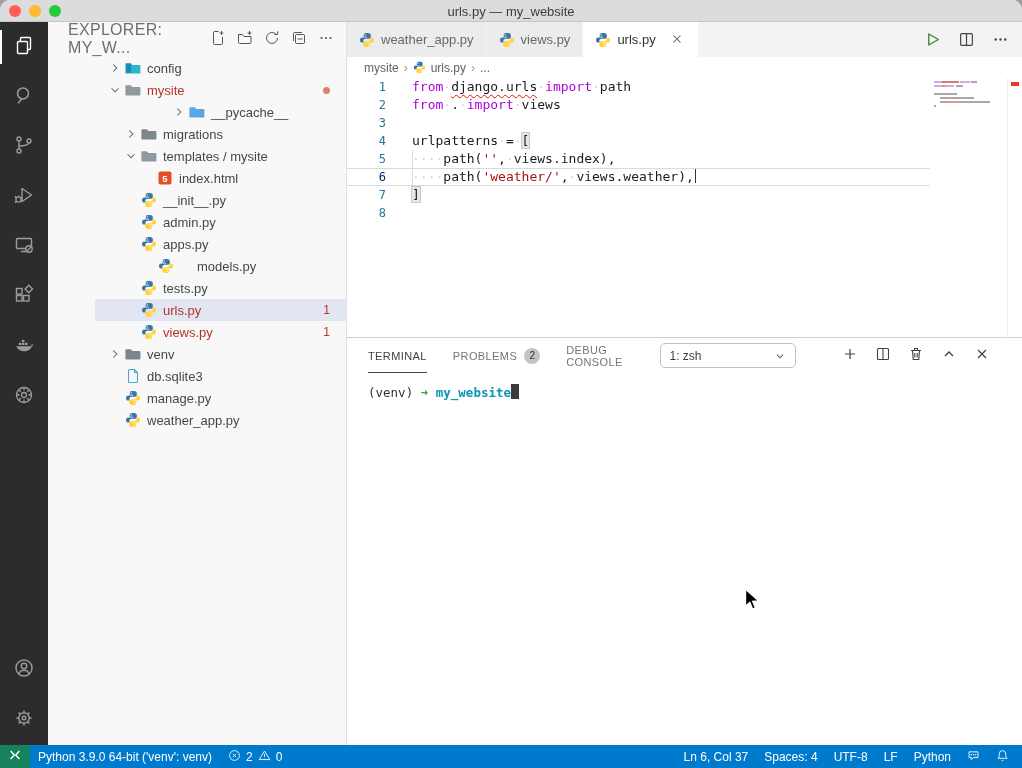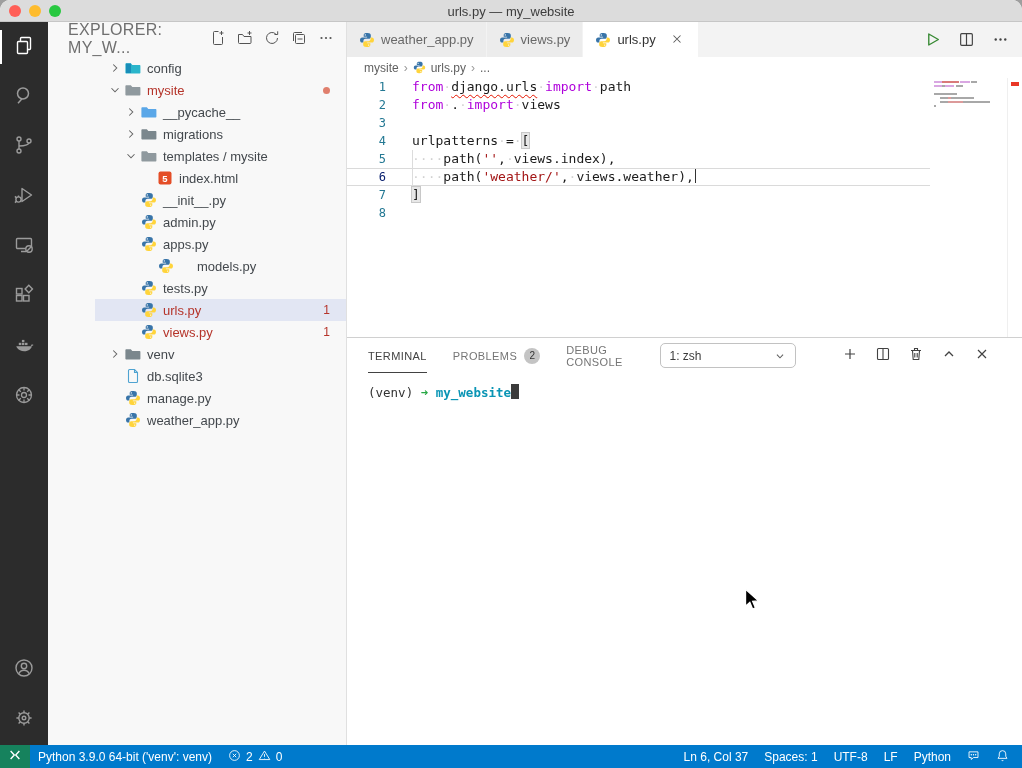--- a/index.html
+++ b/index.html
@@ -262,21 +262,21 @@
               </svg>
             </span>
             <span class="ficon">
               <svg viewBox="0 0 16 16">
                 <path fill="#8f999e" d="M1.2 3.2h4.6l1.5 1.7h7.3c.5 0 .8.3.8.8v7c0 .5-.3.8-.8.8H1.2c-.5 0-.8-.3-.8-.8V4c0-.5.3-.8.8-.8z"></path>
               </svg>
             </span>
             <span class="lbl">mysite</span>
             <span class="mdot"></span>
           </div>
-          <div class="row" style="padding-left: 28px;">
+          <div class="row" style="padding-left: 28px; margin-left: 48px;">
             <span class="chev">
               <svg viewBox="0 0 16 16" fill="none" stroke="currentColor" stroke-width="1.2">
                 <path d="M6 4l4 4-4 4"></path>
               </svg>
             </span>
             <span class="ficon">
               <svg viewBox="0 0 16 16">
                 <path fill="#5aa7e8" d="M1.2 3.2h4.6l1.5 1.7h7.3c.5 0 .8.3.8.8v7c0 .5-.3.8-.8.8H1.2c-.5 0-.8-.3-.8-.8V4c0-.5.3-.8.8-.8z"></path>
               </svg>
             </span>
@@ -669,21 +669,21 @@
               <path d="M8 6.3v3.4M8 11.3v.4"></path>
             </svg></span>
           <span>0</span>
         </div>
       </div>
     <div class="sb-right" id="sb-right">
         <div class="sb-item">
           <span>Ln 6, Col 37</span>
         </div>
         <div class="sb-item">
-          <span>Spaces: 1</span>
+          <span>Spaces: 4</span>
         </div>
         <div class="sb-item">
           <span>UTF-8</span>
         </div>
         <div class="sb-item">
           <span>LF</span>
         </div>
         <div class="sb-item">
           <span>Python</span>
         </div>

